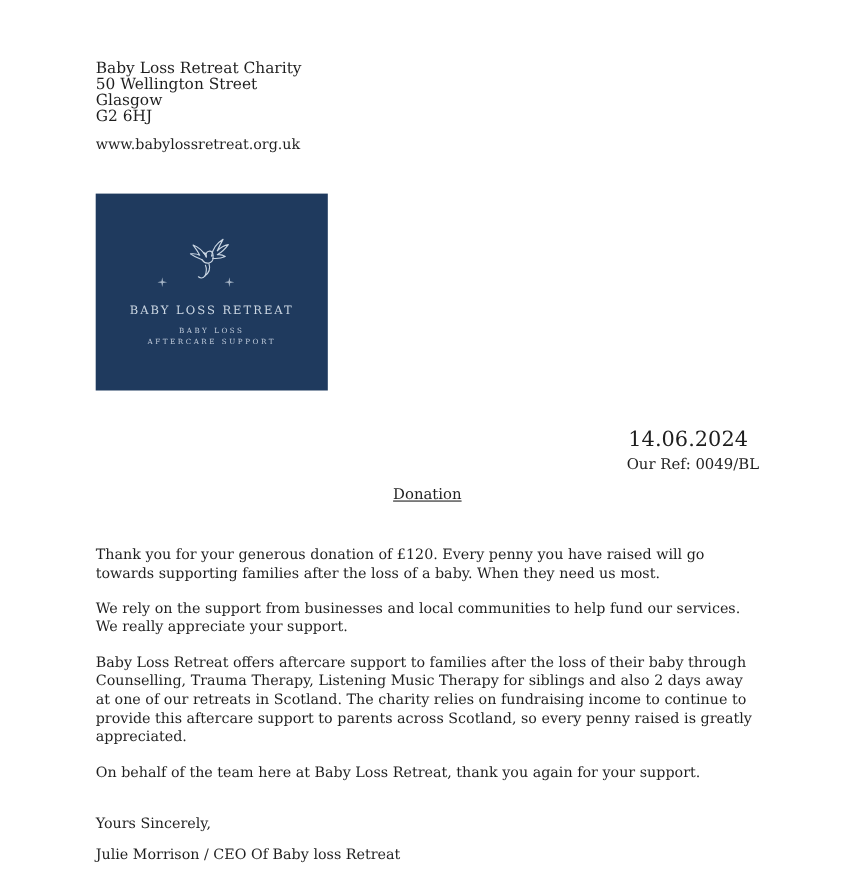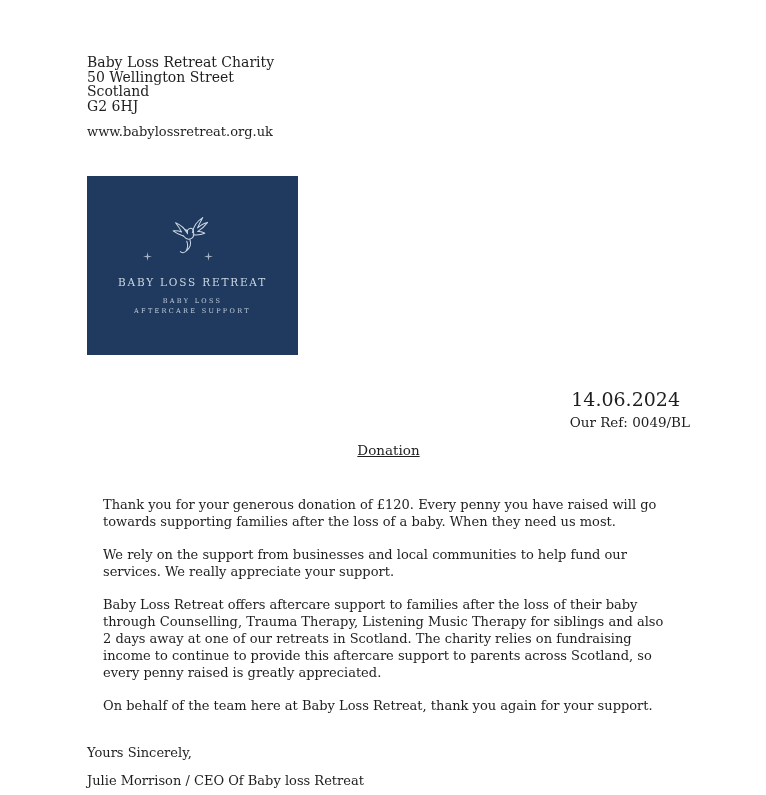--- a/index.html
+++ b/index.html
@@ -95,21 +95,21 @@
   
   .letter-heading {
     margin-top: 13px;
     text-align: center;
     font-size: 13.5px;
     line-height: 15px;
     text-decoration: underline;
   }
   
   .para {
-    margin: 16px;
+    margin: 0;
     font-size: 13px;
     line-height: 17px;
   }
   .para.first { margin-top: 38px; }
   .para.next  { margin-top: 15px; }
   
   .closing {
     margin-top: 30px;
     font-size: 13px;
     line-height: 17px;
@@ -122,21 +122,21 @@
 </style>
 </head>
 <body>
 
 <div class="page">
   <div class="content">
 
     <div class="address">
       <div class="address-line">Baby Loss Retreat Charity</div>
       <div class="address-line">50 Wellington Street</div>
-      <div class="address-line">Scotland</div>
+      <div class="address-line">Glasgow</div>
       <div class="address-line">G2 6HJ</div>
     </div>
 
     <div class="website">www.babylossretreat.org.uk</div>
 
     <div class="logo">
       <span class="dove">
         <svg viewBox="0 0 120 120" width="48" height="48">
           <g fill="none" stroke="#c9d5e2" stroke-width="2.6" stroke-linecap="round" stroke-linejoin="round">
 

